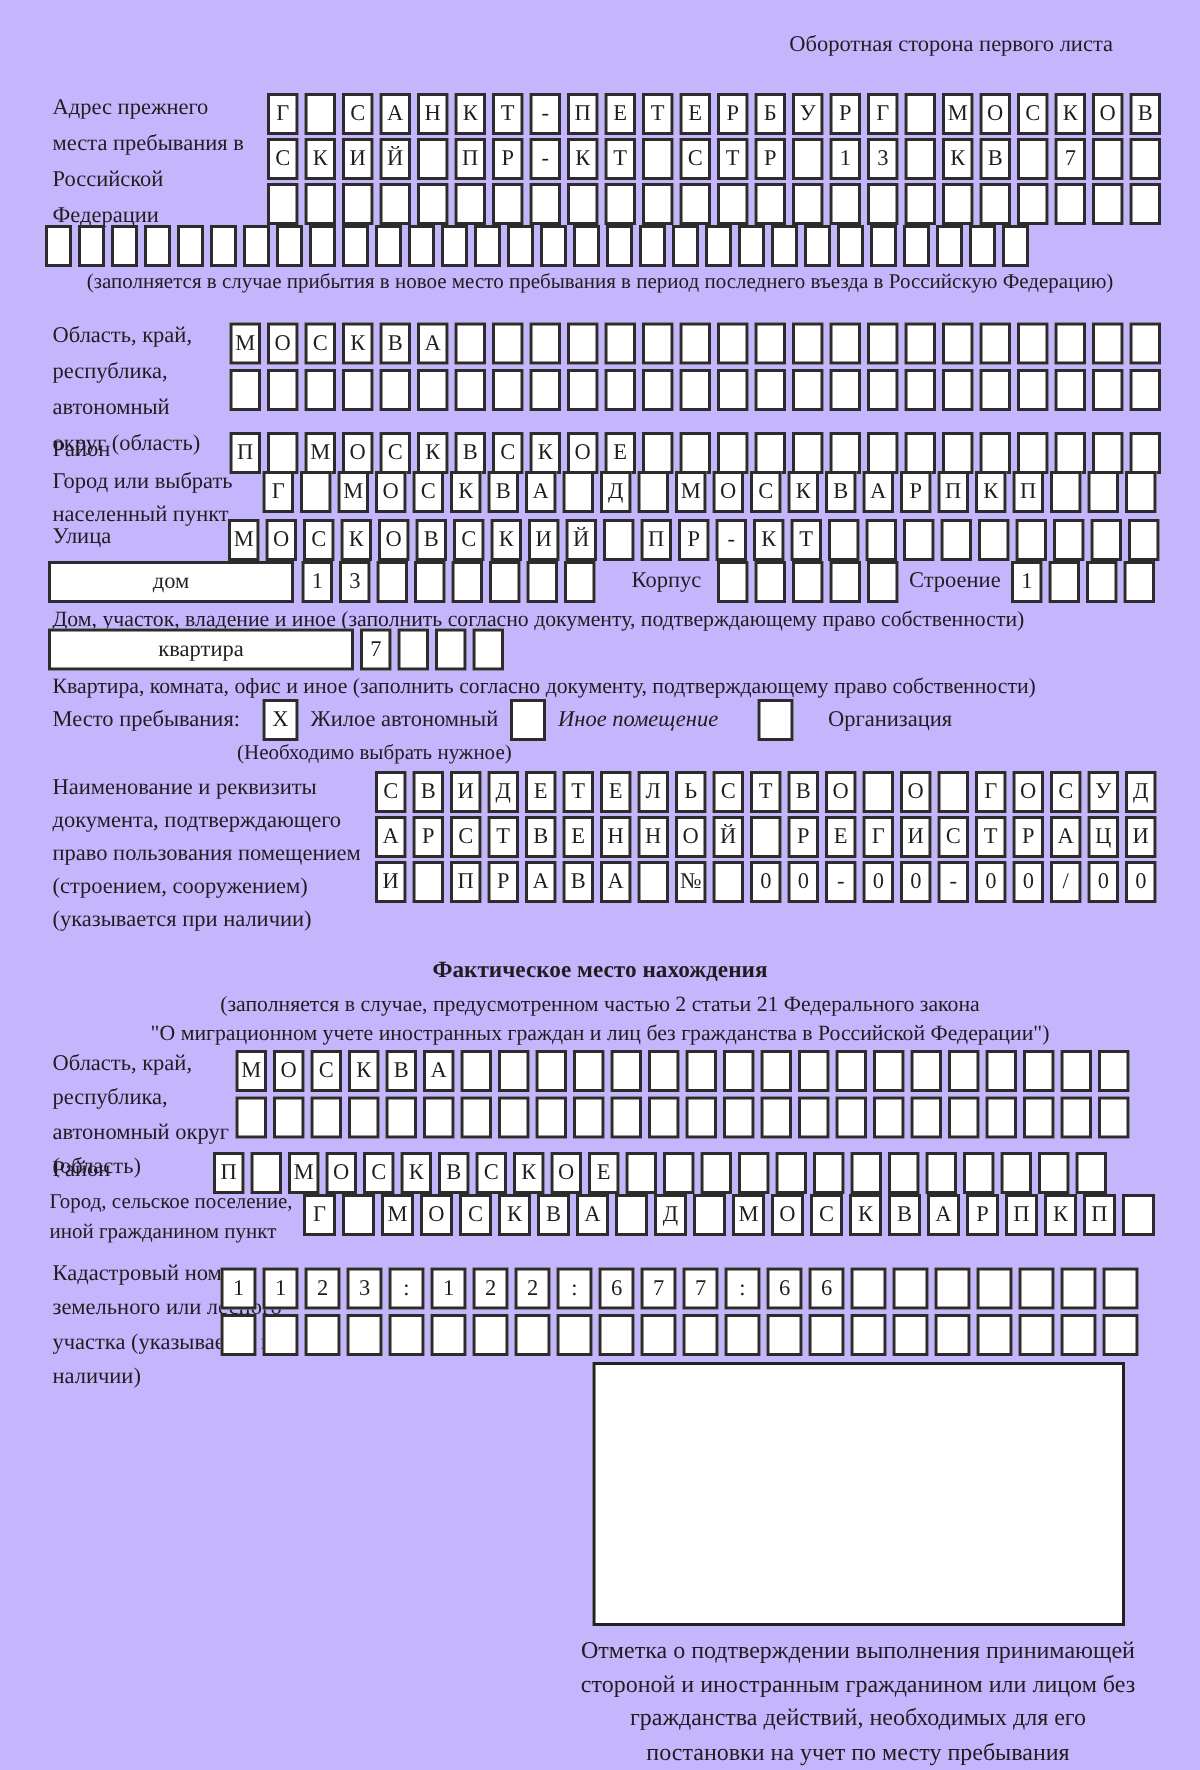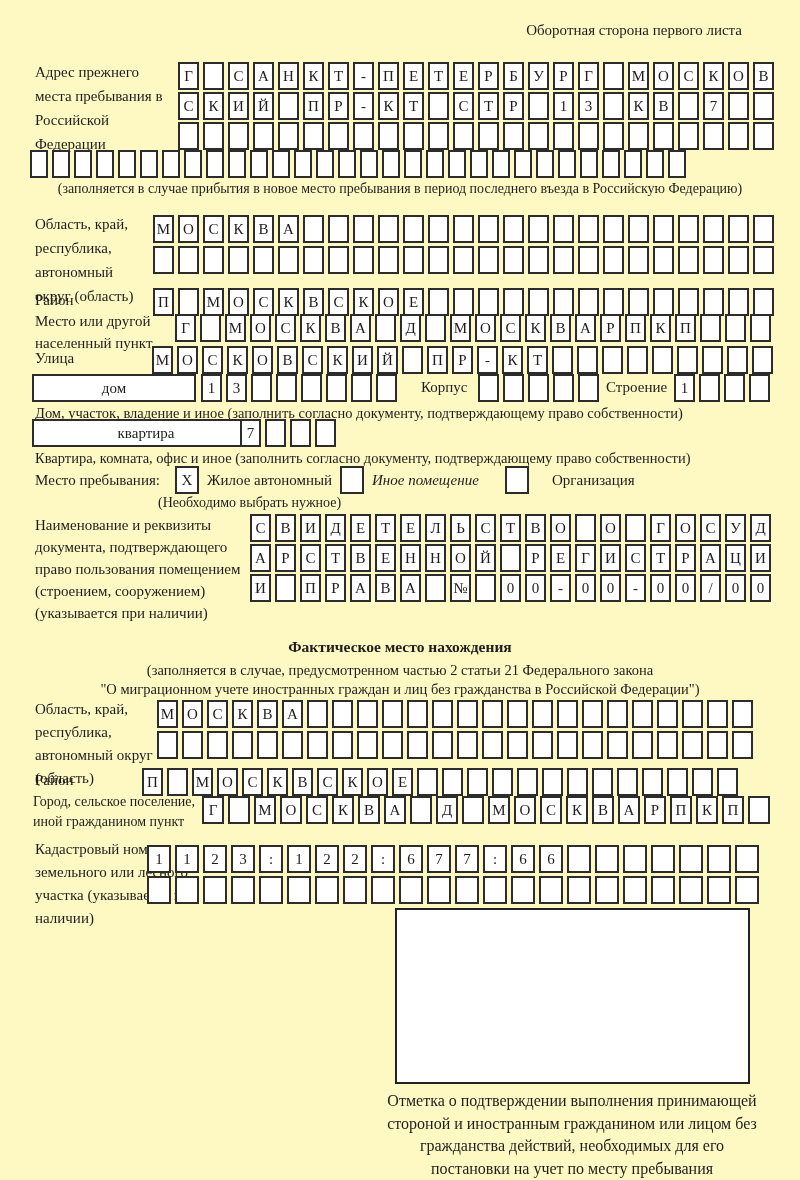--- a/index.html
+++ b/index.html
@@ -1,20 +1,20 @@
 <!DOCTYPE html>
 <html lang="ru"><head>
 <meta charset="utf-8">
 <style>
   html,body{margin:0;padding:0;background:#e8e8e8;}
   .page{
     position:relative;
     width:800px;height:1180px;
     margin:0 auto;
-    background:#fef9c3;
+    background:#c4b5fd;
     font-family:"Liberation Serif","DejaVu Serif",serif;
     color:#1d1d1d;
     overflow:hidden;
   }
   .abs{position:absolute;}
   .lbl{font-size:15px;line-height:24px;}
   .corner{font-size:15px;}
   .title{width:800px;text-align:center;font-weight:bold;font-size:16px;}
   .note{font-size:14px;}
   .note-c{width:800px;text-align:center;font-size:14px;}
@@ -242,21 +242,21 @@
       <span class="cell"></span>
       <span class="cell"></span>
       <span class="cell"></span>
       <span class="cell"></span>
       <span class="cell"></span>
       <span class="cell"></span>
       <span class="cell"></span>
       <span class="cell"></span>
     </div>
 
-  <div class="abs lbl" style="left:35px;top:310px;width:135px;line-height:22px;">Место или другой населенный пункт</div>
+  <div class="abs lbl" style="left:35px;top:310px;width:135px;line-height:22px;">Город или выбрать населенный пункт</div>
   <div class="grid" style="left:175px;top:314px;">
       <span class="cell">Г</span>
       <span class="cell"></span>
       <span class="cell">М</span>
       <span class="cell">О</span>
       <span class="cell">С</span>
       <span class="cell">К</span>
       <span class="cell">В</span>
       <span class="cell">А</span>
       <span class="cell"></span>
@@ -327,21 +327,21 @@
     </div>
   <div class="abs lbl" style="left:606px;top:375px;">Строение</div>
   <div class="grid" style="left:674px;top:374px;">
       <span class="cell">1</span>
       <span class="cell"></span>
       <span class="cell"></span>
       <span class="cell"></span>
     </div>
   <div class="abs note" style="left:35px;top:405px;font-size:14.5px;">Дом, участок, владение и иное (заполнить согласно документу, подтверждающему право собственности)</div>
 
-  <div class="widebox" style="left:32px;top:419px;width:200px;height:24px;padding-left:12px;">квартира</div>
+  <div class="widebox" style="left:32px;top:419px;width:200px;height:24px;">квартира</div>
   <div class="grid" style="left:240px;top:419px;">
       <span class="cell">7</span>
       <span class="cell"></span>
       <span class="cell"></span>
       <span class="cell"></span>
     </div>
   <div class="abs note" style="left:35px;top:450px;font-size:14.5px;">Квартира, комната, офис и иное (заполнить согласно документу, подтверждающему право собственности)</div>
 
   <div class="abs lbl" style="left:35px;top:468px;">Место пребывания:</div>
   <div class="checkbox" style="left:175px;top:466px;">X</div>

